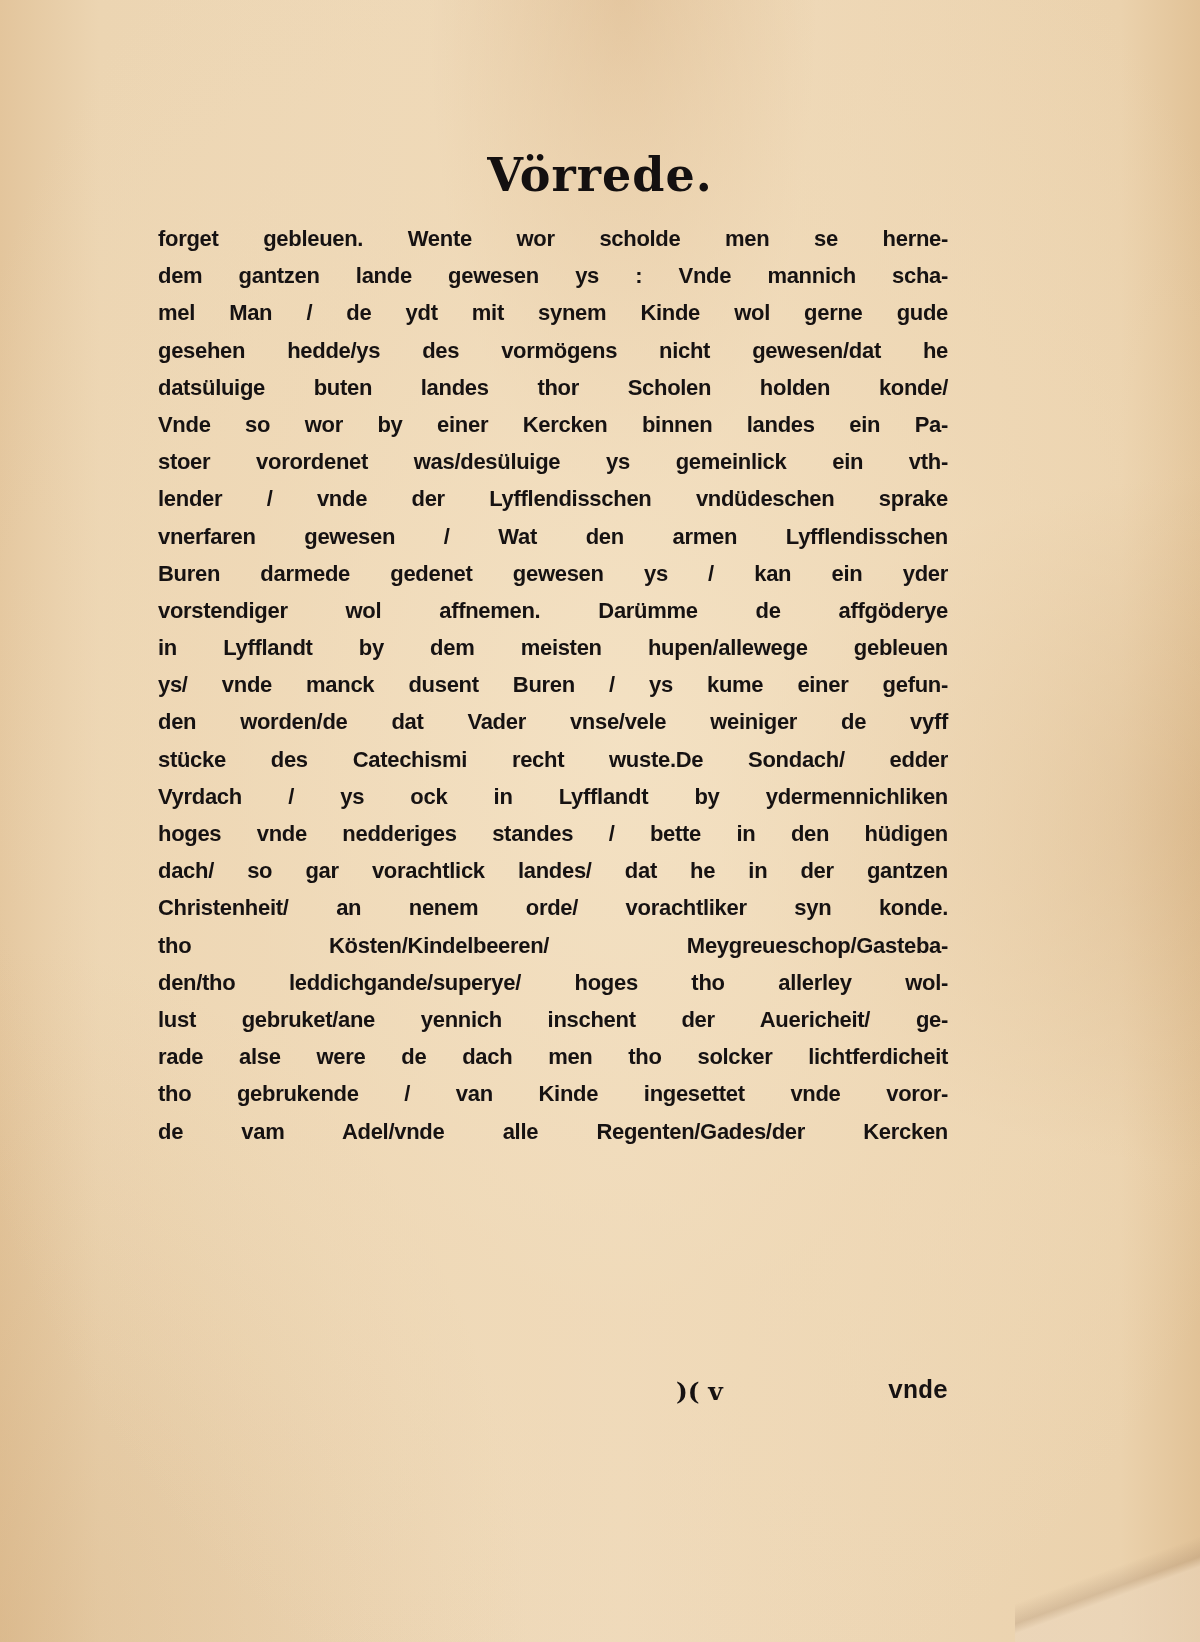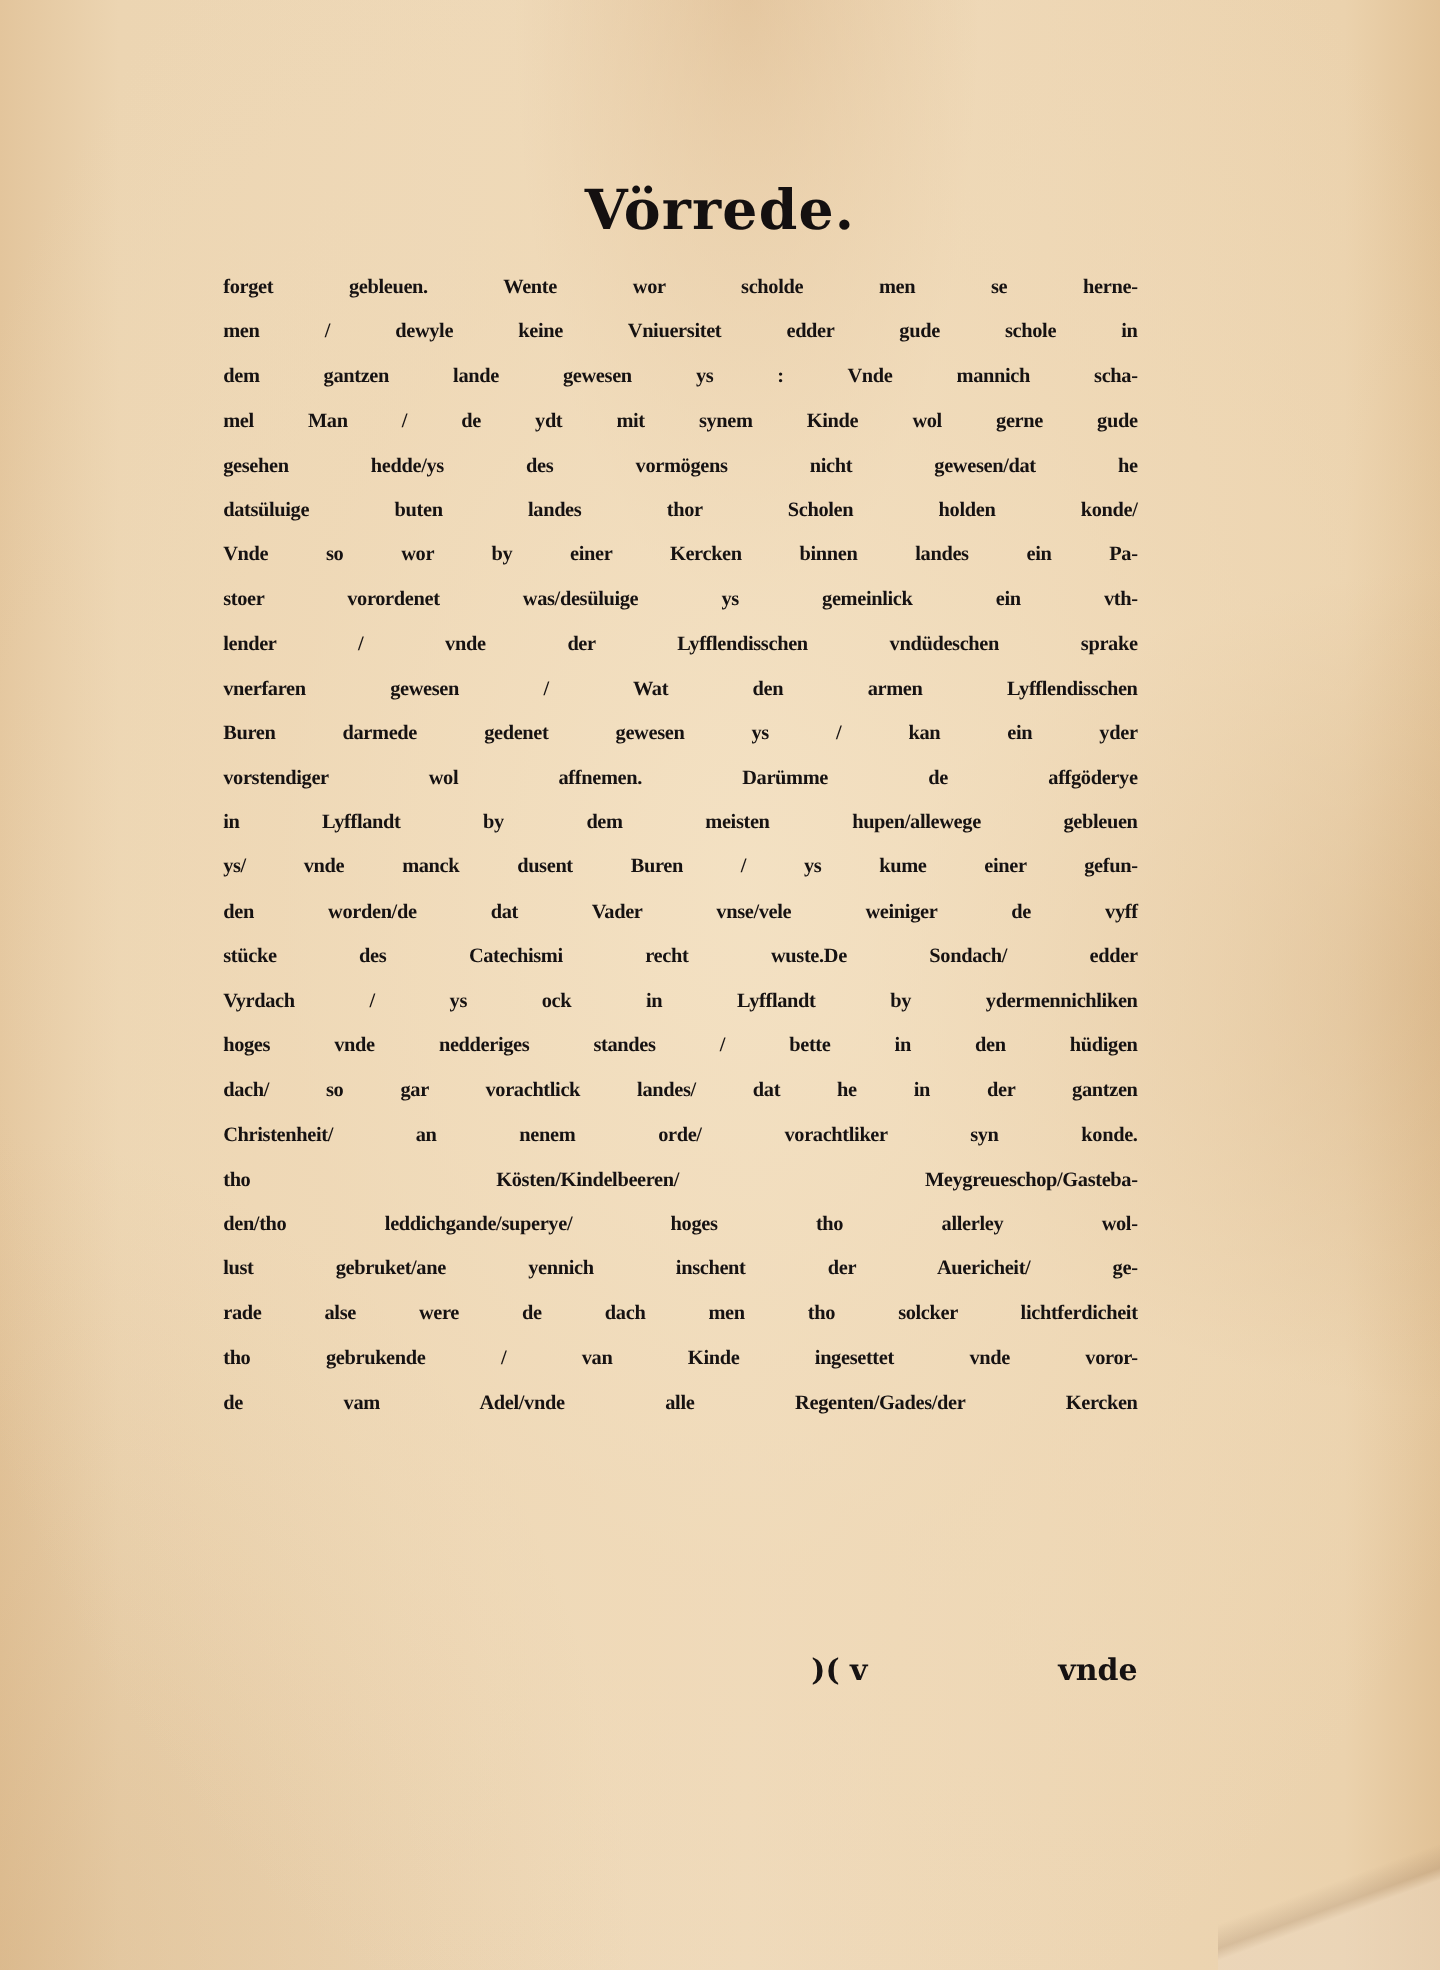--- a/index.html
+++ b/index.html
@@ -46,29 +46,28 @@
     }
     .text-block {
       position: absolute;
       left: 158px;
       top: 220px;
       width: 790px;
     }
     .line {
       height: 37.2px;
       line-height: 37.2px;
-      font-family: Liberation Serif, serif;
+      font-family: Liberation Sans, sans-serif;
       font-weight: bold;
-      font-size: 17px;
+      font-size: 22px;
       color: #161212;
       white-space: nowrap;
       text-align: justify;
       text-align-last: justify;
       letter-spacing: -0.3px;
-      margin-left: 28px;
     }
     .line.last { text-align-last: left; }
     .line.indent { padding-left: 50px; }
     .catch {
       position: absolute;
       top: 1377px;
       left: 158px;
       width: 790px;
       height: 37px;
       font-family: "DejaVu Serif", serif;
@@ -78,33 +77,33 @@
     }
     .signature {
       position: absolute;
       left: 518px;
       top: 0;
     }
     .catchword {
       position: absolute;
       right: 0;
       top: 0;
+      font-family: Liberation Mono, monospace;
     }
   </style>
 </head>
 <body>
 
 <div class="page">
   <div class="stain"></div>
 
   <div class="heading">Vörrede.</div>
 
   <div class="text-block">
     <div class="line">forget gebleuen. Wente wor scholde men se herne-</div>
-    <div class="line">men / dewyle keine Vniuersitet edder gude schole in</div>
     <div class="line">dem gantzen lande gewesen ys : Vnde mannich scha-</div>
     <div class="line">mel Man / de ydt mit synem Kinde wol gerne gude</div>
     <div class="line">gesehen hedde/ys des vormögens nicht gewesen/dat he</div>
     <div class="line">datsüluige buten landes thor Scholen holden konde/</div>
     <div class="line">Vnde so wor by einer Kercken binnen landes ein Pa-</div>
     <div class="line">stoer vorordenet was/desüluige ys gemeinlick ein vth-</div>
     <div class="line">lender / vnde der Lyfflendisschen vndüdeschen sprake</div>
     <div class="line">vnerfaren gewesen / Wat den armen Lyfflendisschen</div>
     <div class="line">Buren darmede gedenet gewesen ys / kan ein yder</div>
     <div class="line">vorstendiger wol affnemen. Darümme de affgöderye</div>

